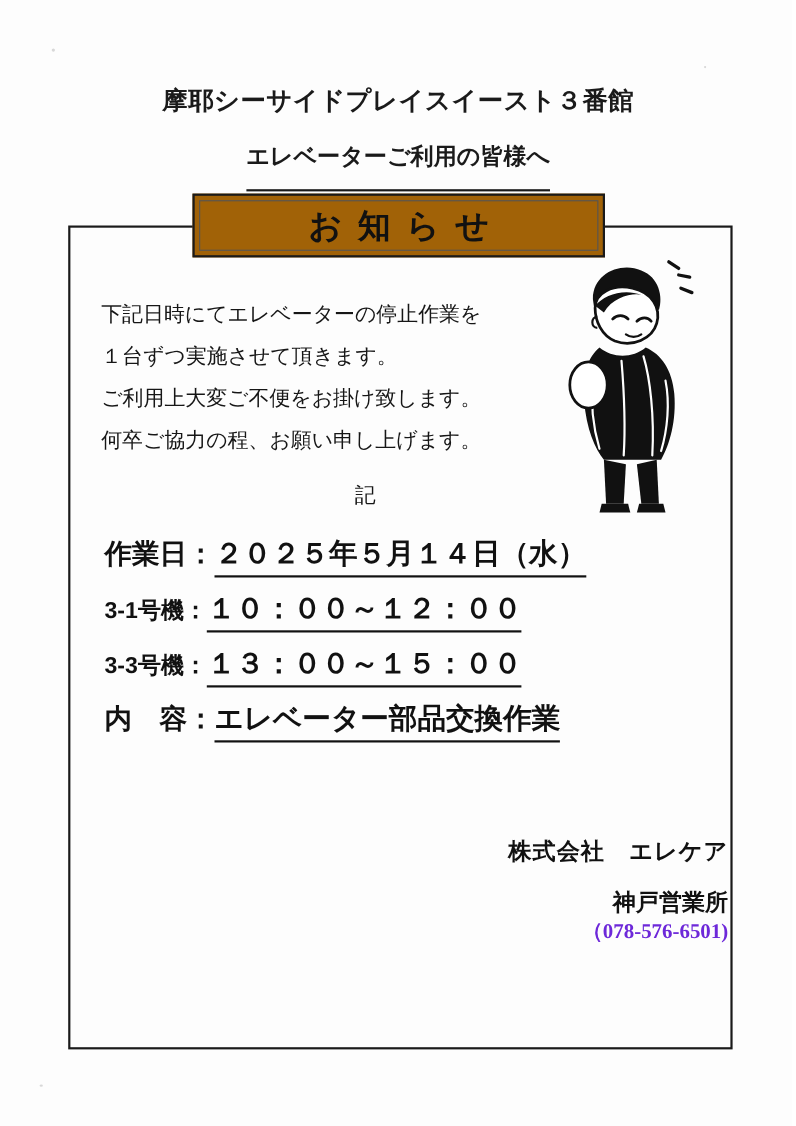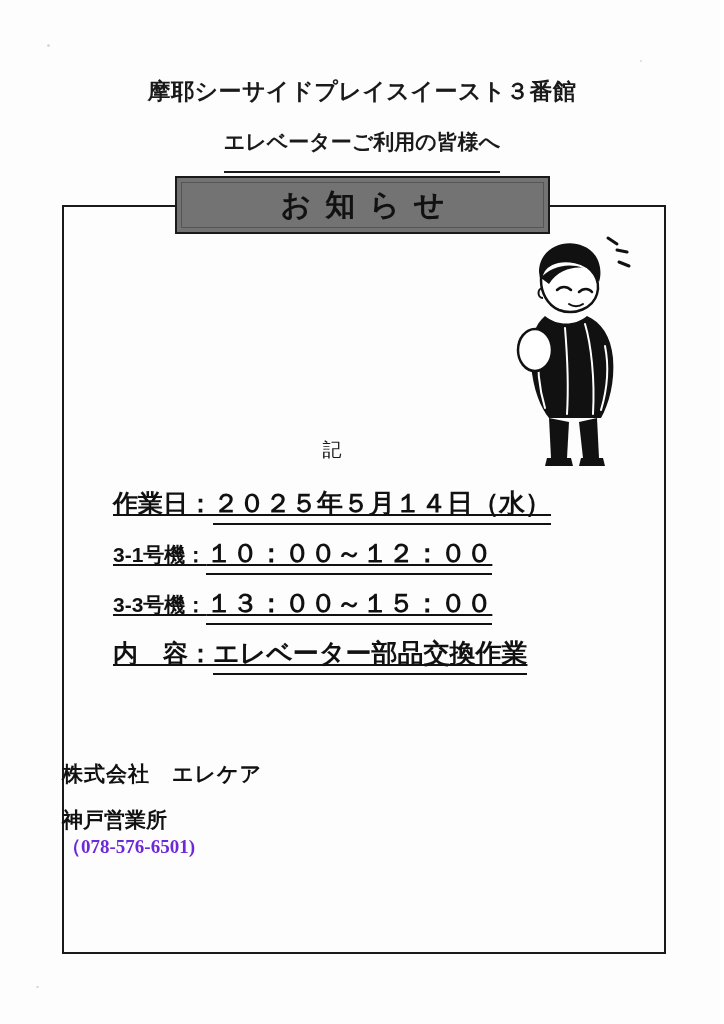--- a/index.html
+++ b/index.html
@@ -60,21 +60,21 @@
     background: transparent;
   }
 
   
   .banner {
     position: absolute;
     left: 175px;
     top: 176px;
     width: 375px;
     height: 58px;
-    background: #737373;
+    background: #a16207;
     border: 2px solid #1a1a1a;
     box-sizing: border-box;
     display: flex;
     align-items: center;
     justify-content: center;
   }
   .banner-inner {
     width: 361px;
     height: 44px;
     border: 1px solid #555;
@@ -110,24 +110,23 @@
     top: 437px;
     width: 480px;
     text-align: center;
     font-size: 19px;
     color: #161616;
   }
 
   
   .details {
     position: absolute;
-    left: 113px;
+    left: 95px;
     top: 486px;
     width: 520px;
-    text-decoration: underline;
   }
   .detail-row {
     display: flex;
     align-items: baseline;
     margin-bottom: 11px;
     white-space: nowrap;
   }
   .detail-label {
     font-size: 25px;
     font-weight: bold;
@@ -143,21 +142,21 @@
     border-bottom: 2px solid #111;
     padding-bottom: 2px;
   }
 
   
   .footer {
     position: absolute;
     left: 62px;
     top: 760px;
     width: 600px;
-    text-align: left;
+    text-align: right;
   }
   .footer .company {
     font-size: 21px;
     font-weight: bold;
     letter-spacing: 1px;
     margin-bottom: 18px;
     color: #111;
   }
   .footer .office {
     font-size: 21px;
@@ -203,20 +202,26 @@
   </div>
 
   <div class="frame"></div>
 
   <div class="banner">
     <div class="banner-inner">
       <div class="banner-text">お知らせ</div>
     </div>
   </div>
 
+  <div class="body-lines">
+    <div class="line">下記日時にてエレベーターの停止作業を</div>
+    <div class="line">１台ずつ実施させて頂きます。</div>
+    <div class="line">ご利用上大変ご不便をお掛け致します。</div>
+    <div class="line">何卒ご協力の程、お願い申し上げます。</div>
+  </div>
 
   <div class="ki-mark">記</div>
 
   <div class="details">
     <div class="detail-row">
       <span class="detail-label">作業日：</span>
       <span class="detail-value">２０２５年５月１４日（水）</span>
     </div>
     <div class="detail-row">
       <span class="detail-label small">3-1号機：</span>

